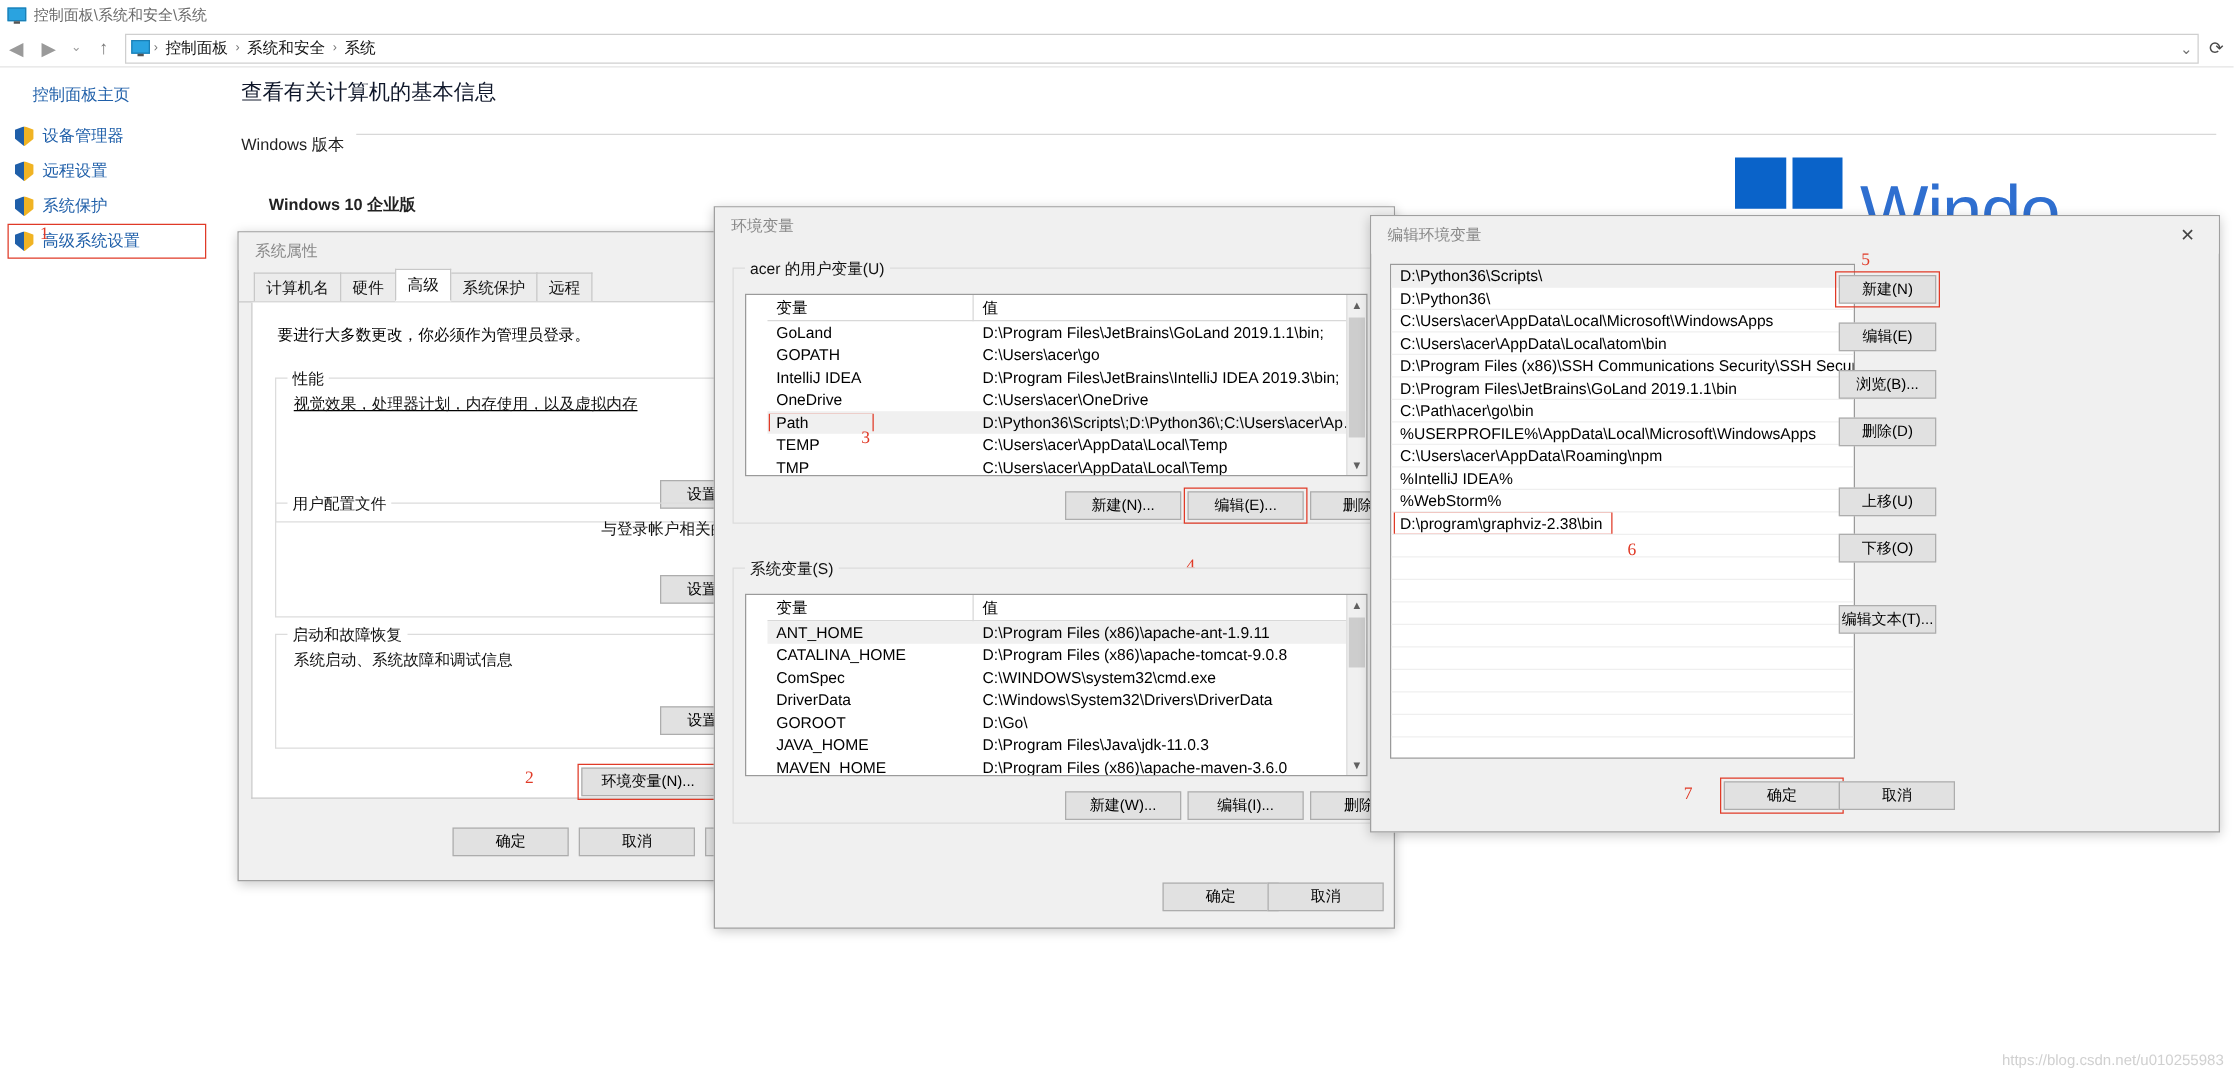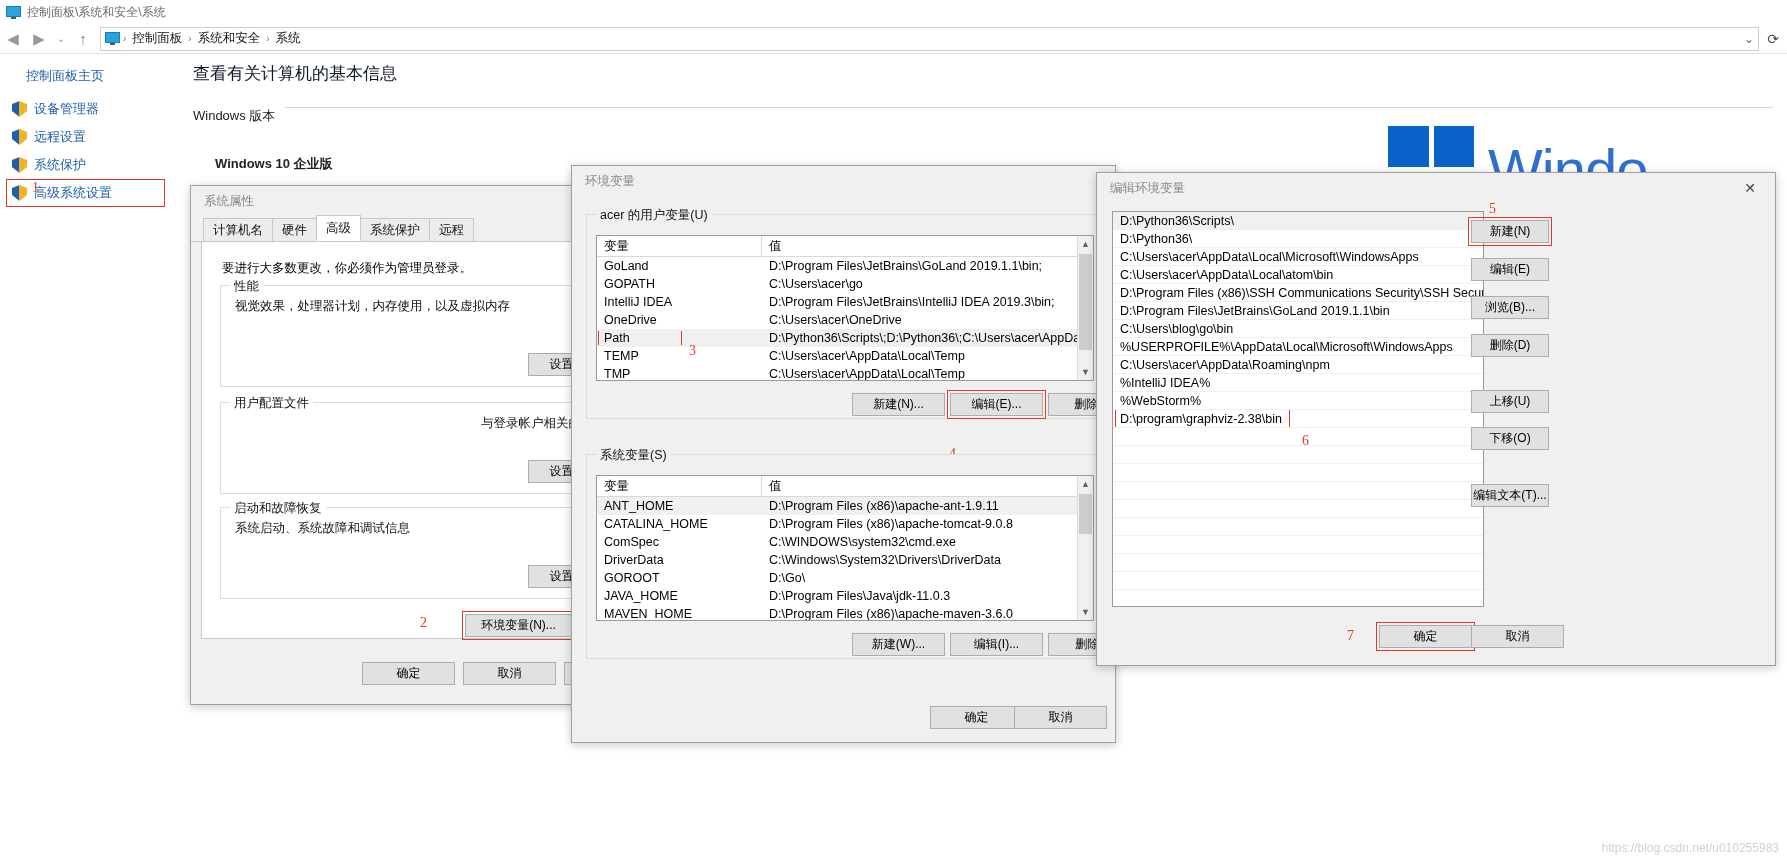--- a/index.html
+++ b/index.html
@@ -96,21 +96,21 @@
   .tab.active { background:#fff; height:26px; position:relative; z-index:2; border-bottom:1px solid #fff;}
   .tabpane { background:#fff; border:1px solid #c8c8c8; border-top:none; }
 
   .group { border:1px solid #dcdcdc; position:relative; margin:0 0 0 0; }
   .group > .legend {
     position:absolute; top:-8px; left:9px; background:#fff; padding:0 4px; font-size:12.5px; color:#111;
   }
   .group .gtext { padding:12px 0 0 14px; font-size:12.5px; color:#111; }
 
   
-  .listctl { background:#fff; border:1px solid #9a9a9a; position:relative; overflow:hidden; }
+  .listctl { background:#fff; border:1px solid #9a9a9a; position:relative; overflow:hidden;padding-left:17px; }
   .lhead { display:flex; height:21px; border-bottom:1px solid #d8d8d8; align-items:center; font-size:12.5px;}
   .lhead .c1 { width:165px; padding-left:7px; border-right:1px solid #d8d8d8; height:21px; display:flex; align-items:center;}
   .lhead .c2 { padding-left:7px; }
   .lrow { display:flex; height:18px; align-items:center; font-size:12.5px; }
   .lrow.sel { background:#f0f0f0; }
   .lrow .c1 { width:165px; padding-left:7px; white-space:nowrap; overflow:hidden; }
   .lrow .c2 { padding-left:7px; white-space:nowrap; overflow:hidden; text-overflow:ellipsis; flex:1; }
   .lrow .c1.boxed { position:relative; }
   .lrow .c1.boxed span { display:inline-block; }
   .cellbox { position:absolute; left:1px; top:-1px; width:84px; height:19px; border:1.5px solid #e03a27; }
@@ -216,21 +216,21 @@
       <div class="tab">计算机名</div>
       <div class="tab">硬件</div>
       <div class="tab active">高级</div>
       <div class="tab">系统保护</div>
       <div class="tab">远程</div>
     </div>
 
     <div class="tabpane" style="position:absolute; left:10px; top:56px; width:448px; height:397px;">
       <div style="padding:18px 0 0 20px; font-size:12.5px;">要进行大多数更改，你必须作为管理员登录。</div>
 
-      <div class="group" style="position:absolute; left:18px; top:43px; width:412px; height:102px;">
+      <div class="group" style="position:absolute; left:18px; top:60px; width:412px; height:116px;text-decoration:underline;">
         <span class="legend">性能</span>
         <div class="gtext">视觉效果，处理器计划，内存使用，以及虚拟内存</div>
         <div class="btn wide" style="position:absolute; right:10px; bottom:10px;">设置(S)...</div>
       </div>
 
       <div class="group" style="position:absolute; left:18px; top:160px; width:412px; height:92px;text-align:right;">
         <span class="legend">用户配置文件</span>
         <div class="gtext">与登录帐户相关的桌面设置</div>
         <div class="btn wide" style="position:absolute; right:10px; bottom:10px;">设置(E)...</div>
       </div>
@@ -379,21 +379,21 @@
       <div class="prow">
           <span>C:\Users\acer\AppData\Local\atom\bin</span>
         </div>
       <div class="prow">
           <span>D:\Program Files (x86)\SSH Communications Security\SSH Secur...</span>
         </div>
       <div class="prow">
           <span>D:\Program Files\JetBrains\GoLand 2019.1.1\bin</span>
         </div>
       <div class="prow">
-          <span>C:\Users\blog\go\bin</span>
+          <span>C:\Path\acer\go\bin</span>
         </div>
       <div class="prow">
           <span>%USERPROFILE%\AppData\Local\Microsoft\WindowsApps</span>
         </div>
       <div class="prow">
           <span>C:\Users\acer\AppData\Roaming\npm</span>
         </div>
       <div class="prow">
           <span>%IntelliJ IDEA%</span>
         </div>

